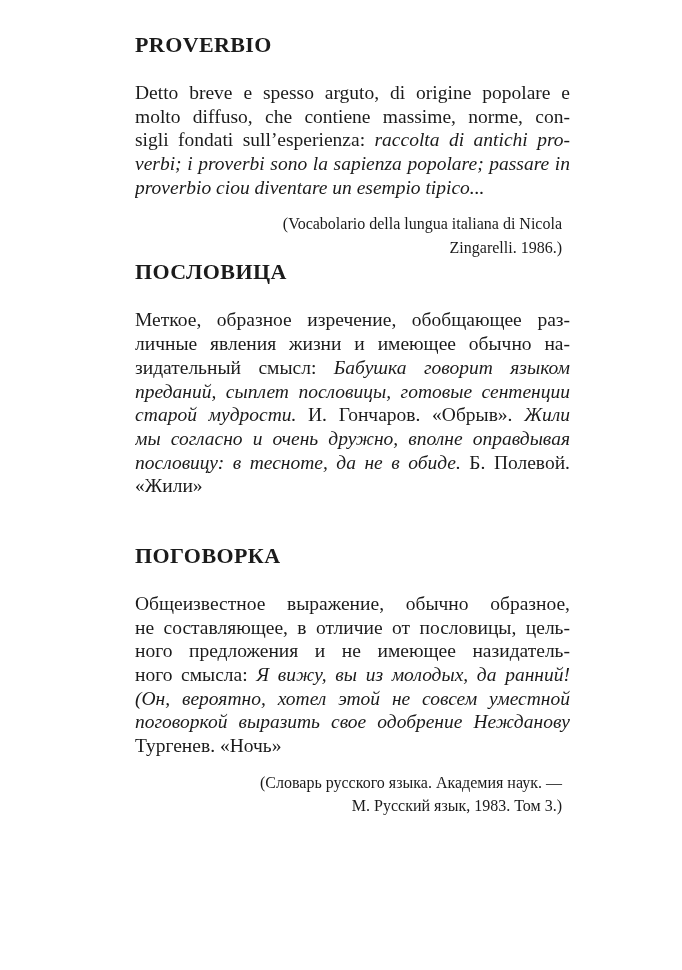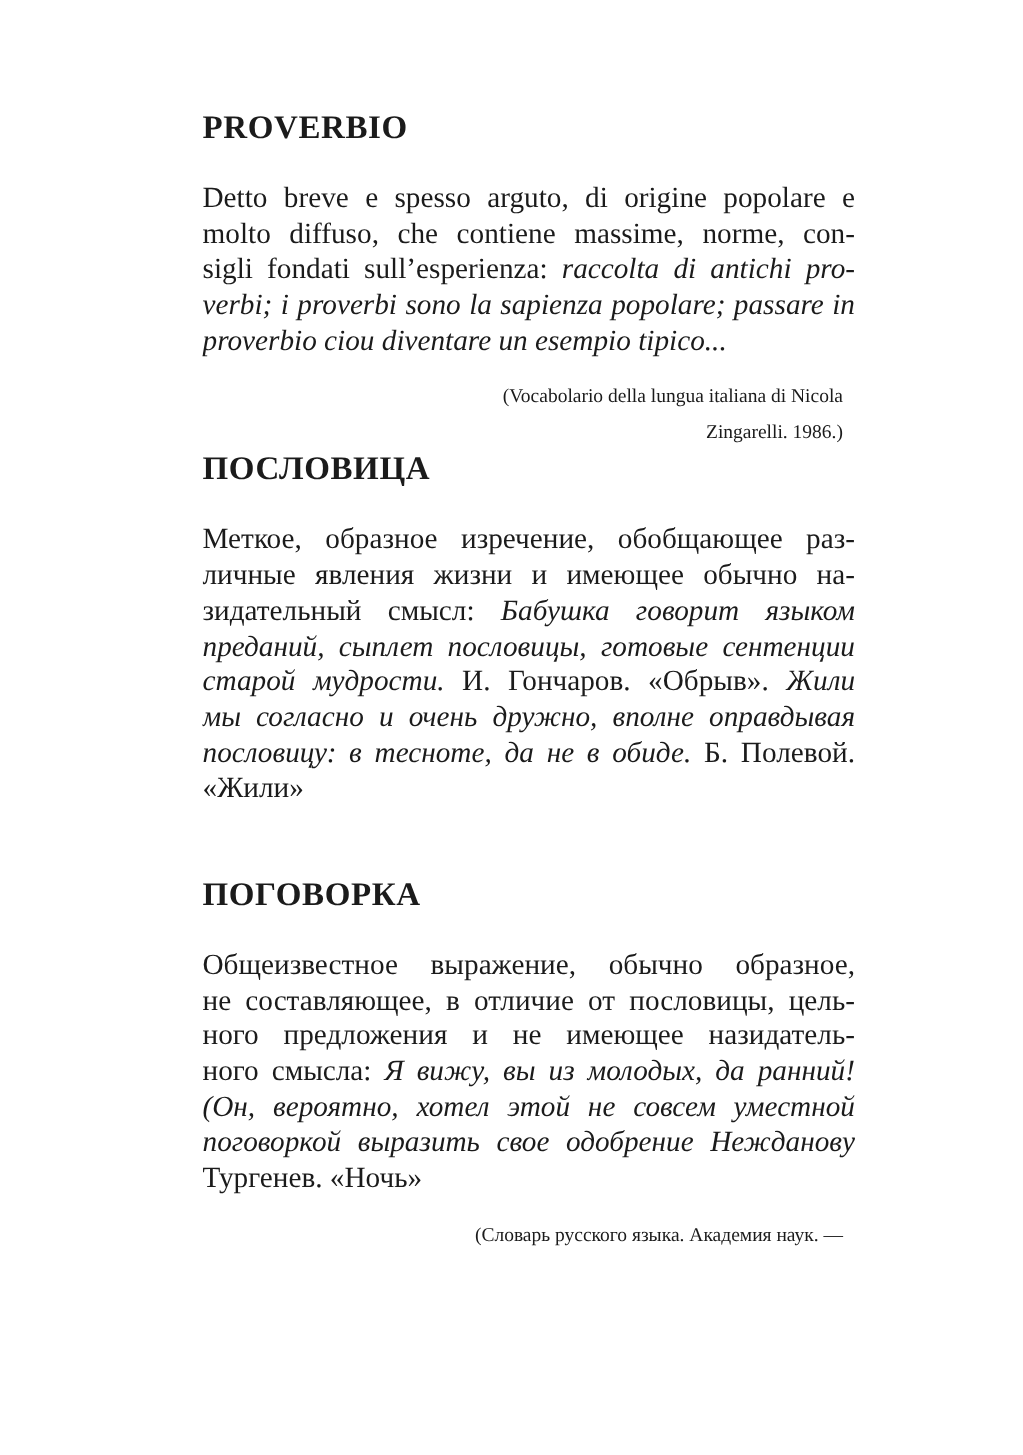--- a/index.html
+++ b/index.html
@@ -19,42 +19,42 @@
     left: 135px;
     top: 0;
     width: 435px;
   }
   .sec-heading {
     font-size: 22px;
     line-height: 25px;
     font-weight: 700;
     letter-spacing: 0.4px;
   }
-  .section:nth-of-type(1) .sec-heading { margin-top: 72px; }
+  .section:nth-of-type(1) .sec-heading { margin-top: 32px; }
   .section:nth-of-type(2) .sec-heading { }
   .section:nth-of-type(3) .sec-heading { margin-top: 45px; }
   .paragraph { margin-top: 24px; }
   .para-line {
     font-size: 19.5px;
     line-height: 23.7px;
     height: 23.7px;
     overflow: hidden;
     text-align: justify;
     text-align-last: justify;
     white-space: normal;
   }
   .para-line.last { text-align-last: left; }
   .run.italic { font-style: italic; }
   .citation {
     margin-top: 13px;
     padding-right: 8px;
     text-align: right;
   }
   .citation-line {
-    font-size: 13px;
+    font-size: 16px;
     line-height: 23.5px;
     text-align: right;
   }
 </style>
 </head>
 <body>
 
 <div class="page" style="background: rgb(255, 255, 255); color: rgb(27, 27, 27);">
   <div class="content" id="content">
       <section class="section">
@@ -90,16 +90,17 @@
           <div class="para-line"><span class="run">Общеизвестное выражение, обычно образное,</span></div>
           <div class="para-line"><span class="run">не составляющее, в отличие от пословицы, цель-</span></div>
           <div class="para-line"><span class="run">ного предложения и не имеющее назидатель-</span></div>
           <div class="para-line"><span class="run">ного смысла: </span><span class="run italic">Я вижу, вы из молодых, да ранний!</span></div>
           <div class="para-line"><span class="run italic">(Он, вероятно, хотел этой не совсем уместной</span></div>
           <div class="para-line"><span class="run italic">поговоркой выразить свое одобрение Нежданову</span></div>
           <div class="para-line last"><span class="run">Тургенев. «Ночь»</span></div>
         </div>
         <div class="citation">
           <div class="citation-line">(Словарь русского языка. Академия наук. —</div>
+          <div class="citation-line">М. Русский язык, 1983. Том 3.)</div>
         </div>
       </section>
     </div>
 </div>
 
 </body></html>

